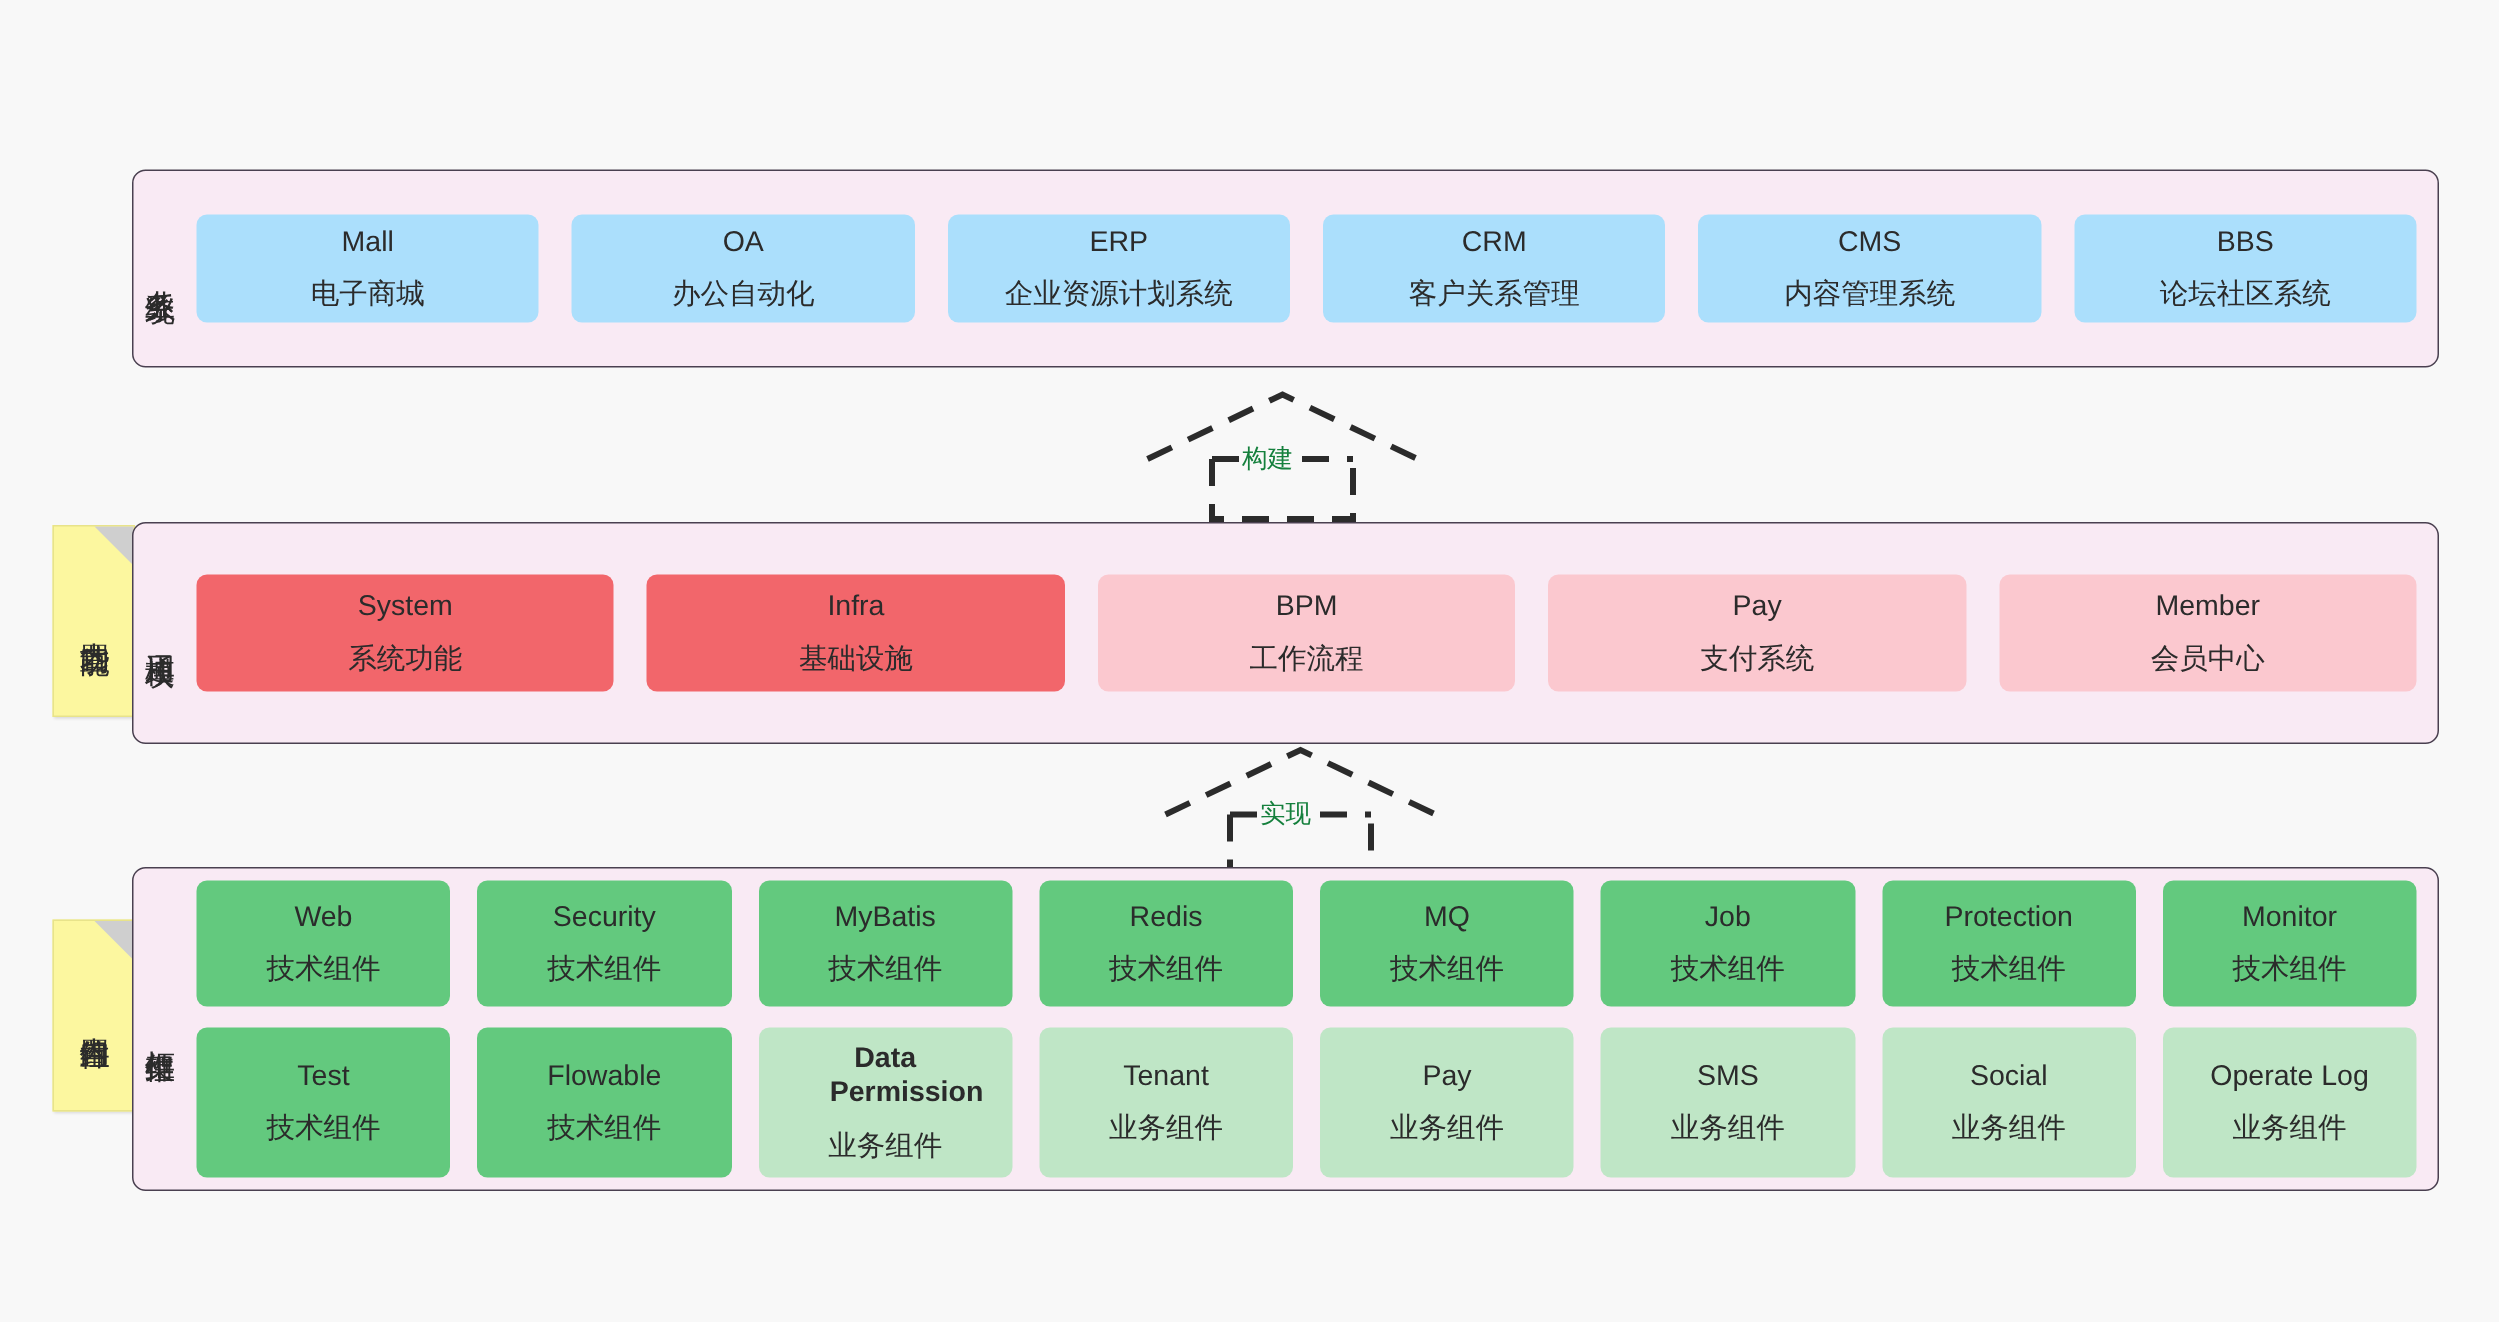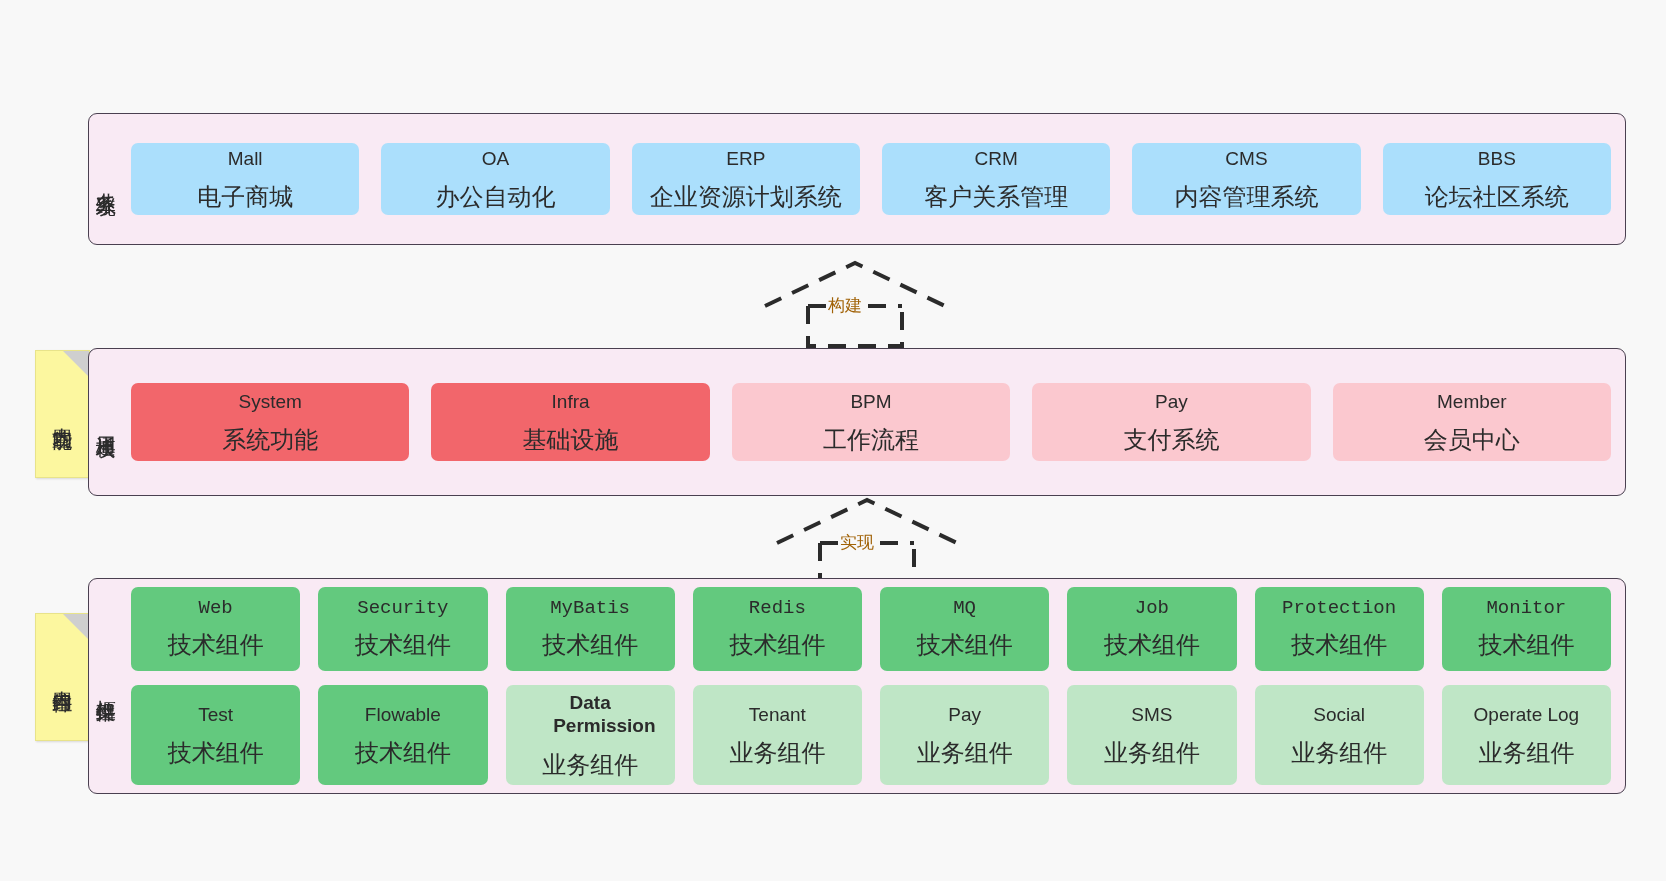--- a/index.html
+++ b/index.html
@@ -57,21 +57,21 @@
     display:flex;
     flex-direction:column;
     align-items:center;
     justify-content:center;
     text-align:center;
     line-height:1.22;
     box-sizing:border-box;
     padding:4px 6px;
   }
   .cell .en{font-size:19px;}
-  .cell .cn{font-size:24px;margin-top:12px;}
+  .cell .cn{font-size:19px;margin-top:12px;}
 
   
   .c-blue       {background:#abdffc;}
   .c-red        {background:#f2666b;}
   .c-pink       {background:#fbc8cf;}
   .c-green      {background:#63c97e;}
   .c-lightgreen {background:#bfe6c6;}
 
   
   .note{
@@ -100,21 +100,21 @@
     border-top:26px solid #cfcfcf;
     writing-mode:horizontal-tb;
   }
 
   
   .arrow{position:absolute;}
   .arrow svg{display:block;overflow:visible;}
   .arrow-label{
     position:absolute;
     font-size:17px;
-    color:#a16207;
+    color:#15803d;
     background:#f8f8f8;
     padding:0 2px;
     white-space:nowrap;
     user-select:none;
   }
 </style>
 </head>
 <body>
 
 <div id="canvas">
@@ -204,21 +204,21 @@
 
   <div class="note" style="left:35px;top:613px;width:55px;height:128px;">
     <span class="fold"></span>
     <span>内置组件</span>
   </div>
 
   <div class="layer" id="layer-framework" style="left:88px;top:578px;width:1538px;height:216px;">
     <div class="layer-title">框架组件</div>
     <div class="layer-body" style="gap:14px;">
 
-      <div class="row" style="height:84px;gap:18px;font-family:Liberation Mono, monospace;">
+      <div class="row" style="height:84px;gap:18px;">
         <div class="cell c-green">
           <div class="en">Web</div>
           <div class="cn">技术组件</div>
         </div>
         <div class="cell c-green">
           <div class="en">Security</div>
           <div class="cn">技术组件</div>
         </div>
         <div class="cell c-green">
           <div class="en">MyBatis</div>

